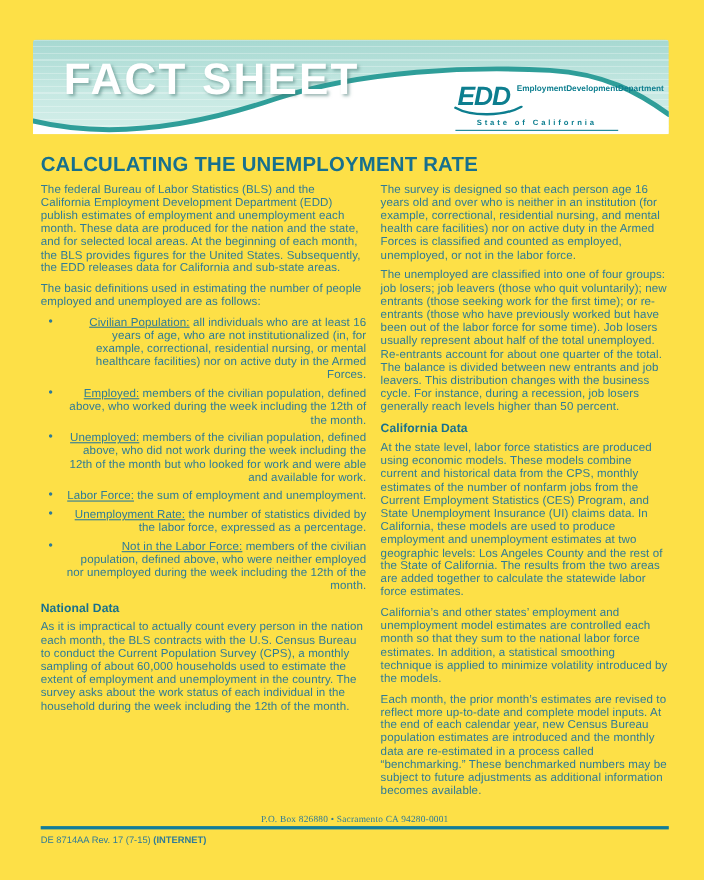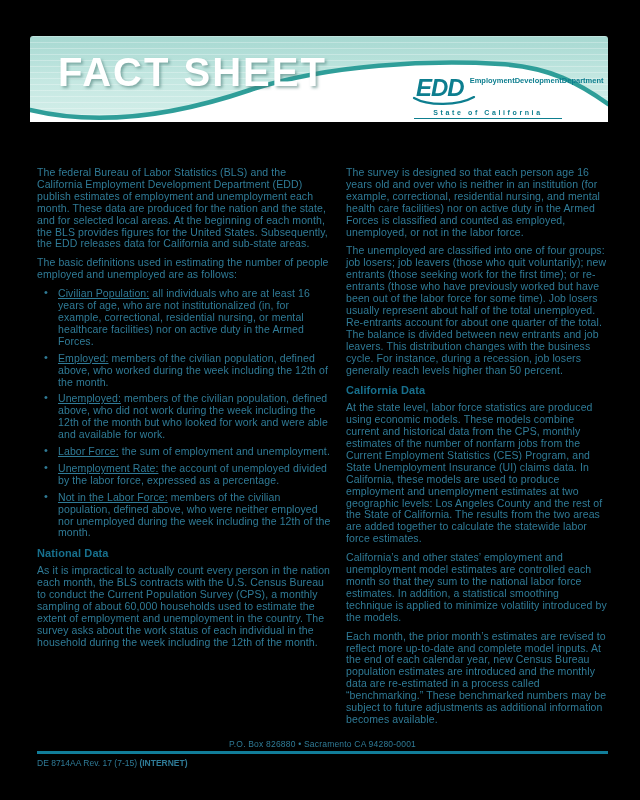--- a/index.html
+++ b/index.html
@@ -1,18 +1,18 @@
 <!DOCTYPE html>
 <html><head>
 <meta charset="utf-8">
 <style>
   * { margin:0; padding:0; box-sizing:border-box; }
   html,body { background:#e8e8e8; }
   .page {
-    position:relative; width:640px; height:800px; background:#000000;
+    position:relative; width:640px; height:800px; background:#fde047;
     font-family:"Liberation Sans", sans-serif; overflow:hidden;
     color:#2f7b97;
   }
   
   .banner {
     position:absolute; left:30px; top:36px; width:578px; height:86px;
     background:
       repeating-linear-gradient(180deg, rgba(255,255,255,0.28) 0px, rgba(255,255,255,0.28) 1px, rgba(255,255,255,0) 1px, rgba(255,255,255,0) 6px),
       linear-gradient(180deg, #a6d8d1 0%, #c3e7e1 48%, #d5efea 100%);
     border-radius:3px;
@@ -42,28 +42,28 @@
     position:absolute; left:37px; top:138px;
     font-size:18.5px; font-weight:bold; color:#17708e; letter-spacing:0.2px; white-space:nowrap;
   }
   
   .columns { position:absolute; left:37px; top:167px; width:571px; display:flex; gap:13px; }
   .col { font-size:10.5px; line-height:11.9px; letter-spacing:0.1px; color:#2f7b97; }
   .col-left  { width:296px; flex:0 0 296px; }
   .col-right { flex:1; }
   .col p { margin-bottom:7px; }
   .col h2 { font-size:11px; font-weight:bold; color:#17708e; margin:9px 0 5px 0; }
-  ul.defs { list-style:none; margin:0 0 7px 0; }
+  ul.defs { list-style:none; margin:0 0 7px 0;text-align:right; }
   ul.defs li { position:relative; padding-left:21px; margin-bottom:5px; }
   ul.defs li::before { content:"•"; position:absolute; left:7px; top:-1px; font-size:11px; }
   .term { text-decoration:underline; margin-right:3px; }
   
   .footer-address {
     position:absolute; left:37px; top:739px; width:571px; text-align:center;
-    font-size:8.5px; color:#2f7b97; letter-spacing:0.2px;
+    font-size:8.5px; color:#2f7b97; letter-spacing:0.2px;font-family:Liberation Serif, serif;
   }
   .footer-rule { position:absolute; left:37px; top:751px; width:571px; height:3px; background:#117d99; }
   .footer-row {
     position:absolute; left:37px; top:758px; width:628px;
     display:flex; justify-content:space-between; align-items:baseline;
     font-size:8.5px; color:#2f7b97;
   }
   .footer-left { flex:0 0 auto; }
   .footer-center { flex:1; text-align:center; margin-right:60px; }
   .footer-right { flex:0 0 auto; }
@@ -92,20 +92,21 @@
         <div class="edd-lines">
           <span class="edd-line">Employment</span>
           <span class="edd-line">Development</span>
           <span class="edd-line">Department</span>
         </div>
       </div>
       <div class="edd-tagline">State of California</div>
     </div>
   </div>
 
+  <h1 class="doc-title">CALCULATING THE UNEMPLOYMENT RATE</h1>
 
   <div class="columns">
 
     <div class="col col-left">
       <p>The federal Bureau of Labor Statistics (BLS) and the California Employment Development Department (EDD) publish estimates of employment and unemployment each month. These data are produced for the nation and the state, and for selected local areas. At the beginning of each month, the BLS provides figures for the United States. Subsequently, the EDD releases data for California and sub-state areas.</p>
       <p>The basic definitions used in estimating the number of people employed and unemployed are as follows:</p>
 
       <ul class="defs">
         <li>
           <span class="term">Civilian Population:</span><span>all individuals who are at least 16 years of age, who are not institutionalized (in, for example, correctional, residential nursing, or mental healthcare facilities) nor on active duty in the Armed Forces.</span>
@@ -113,21 +114,21 @@
         <li>
           <span class="term">Employed:</span><span>members of the civilian population, defined above, who worked during the week including the 12th of the month.</span>
         </li>
         <li>
           <span class="term">Unemployed:</span><span>members of the civilian population, defined above, who did not work during the week including the 12th of the month but who looked for work and were able and available for work.</span>
         </li>
         <li>
           <span class="term">Labor Force:</span><span>the sum of employment and unemployment.</span>
         </li>
         <li>
-          <span class="term">Unemployment Rate:</span><span>the account of unemployed divided by the labor force, expressed as a percentage.</span>
+          <span class="term">Unemployment Rate:</span><span>the number of statistics divided by the labor force, expressed as a percentage.</span>
         </li>
         <li>
           <span class="term">Not in the Labor Force:</span><span>members of the civilian population, defined above, who were neither employed nor unemployed during the week including the 12th of the month.</span>
         </li>
       </ul>
 
       <h2>National Data</h2>
       <p>As it is impractical to actually count every person in the nation each month, the BLS contracts with the U.S. Census Bureau to conduct the Current Population Survey (CPS), a monthly sampling of about 60,000 households used to estimate the extent of employment and unemployment in the country. The survey asks about the work status of each individual in the household during the week including the 12th of the month.</p>
     </div>
 

